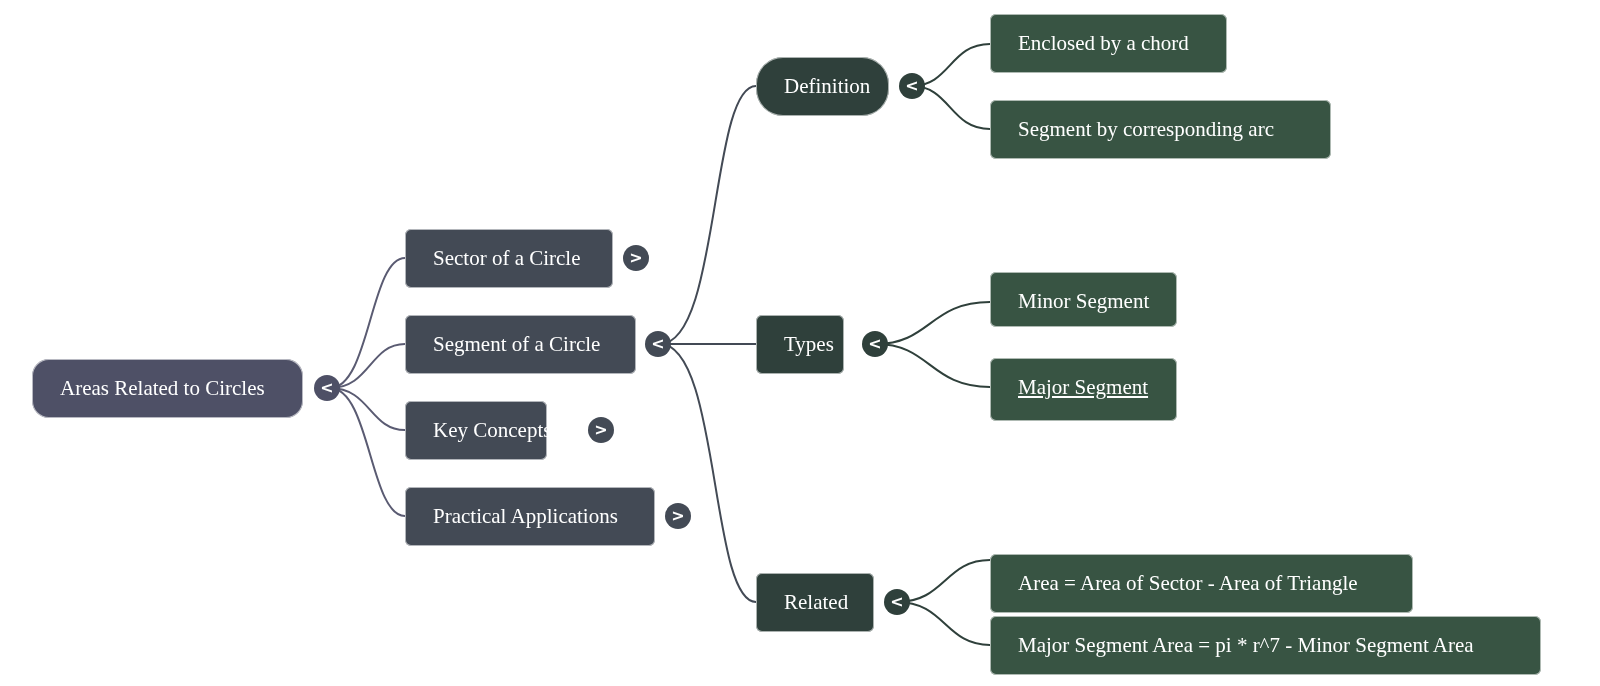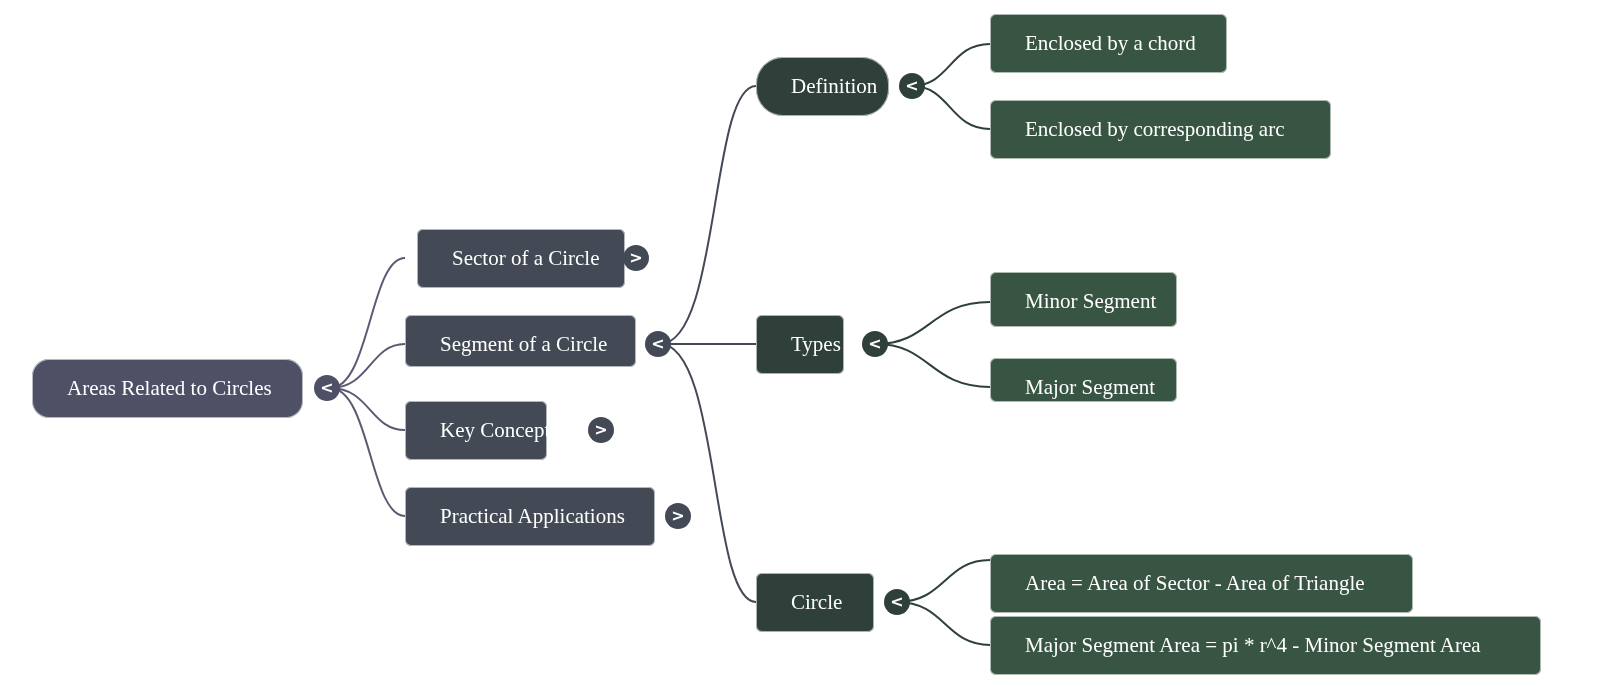--- a/index.html
+++ b/index.html
@@ -1,20 +1,20 @@
 <!DOCTYPE html>
 <html><head>
 <meta charset="utf-8">
 <style>
   html, body { margin: 0; padding: 0; background: #ffffff; }
   body { width: 1600px; height: 686px; position: relative; overflow: hidden;
          font-family: "Liberation Serif", "DejaVu Serif", serif; }
   #edges { position: absolute; left: 0; top: 0; width: 1600px; height: 686px; }
   .node { position: absolute; box-sizing: border-box; border-radius: 6px;
-          color: #ffffff; font-size: 21px; line-height: 58px; padding-left: 35px;
+          color: #ffffff; font-size: 21px; line-height: 58px; padding-left: 28px;
           white-space: nowrap; box-shadow: 0 0 0 1px rgba(255,255,255,0.6) inset; cursor: pointer; }
   .root { background: #4e5066; }
   .l1 { background: #434a55; }
   .l2 { background: #2f403b; }
   .l3 { background: #385443; }
   .toggle { position: absolute; width: 26px; height: 26px; border-radius: 50%;
             color: #fff; font-family: "DejaVu Sans", sans-serif; font-size: 16px; font-weight: bold;
             line-height: 26px; text-align: center; cursor: pointer; }
   .t-root { background: #4e5066; }
   .t-l1 { background: #434a55; }
@@ -35,39 +35,39 @@
   <path d="M912,86 C950,86 950,129 990,129" fill="none" stroke="#2f403b" stroke-width="2"></path>
   <path d="M876,344 C930,344 930,302 990,302" fill="none" stroke="#2f403b" stroke-width="2"></path>
   <path d="M876,344 C930,344 930,387 990,387" fill="none" stroke="#2f403b" stroke-width="2"></path>
   <path d="M897,602 C945,602 945,560 990,560" fill="none" stroke="#2f403b" stroke-width="2"></path>
   <path d="M897,602 C945,602 945,645 990,645" fill="none" stroke="#2f403b" stroke-width="2"></path>
 </svg>
 
 <div class="node root" style="left:32px;top:359px;width:271px;height:59px;border-radius:17px;">Areas Related to Circles</div>
 <div class="toggle t-root" style="left:314px;top:375px;">&lt;</div>
 
-<div class="node l1" style="left:405px;top:229px;width:208px;height:59px;margin-left:12px;">Sector of a Circle</div>
+<div class="node l1" style="left:405px;top:229px;width:208px;height:59px;">Sector of a Circle</div>
 <div class="toggle t-l1" style="left:623px;top:245px;">&gt;</div>
 
-<div class="node l1" style="left:405px;top:315px;width:231px;height:52px;">Segment of a Circle</div>
+<div class="node l1" style="left:405px;top:315px;width:231px;height:59px;">Segment of a Circle</div>
 <div class="toggle t-l1" style="left:645px;top:331px;">&lt;</div>
 
 <div class="node l1" style="left:405px;top:401px;width:142px;height:59px;">Key Concepts</div>
 <div class="toggle t-l1" style="left:588px;top:417px;">&gt;</div>
 
 <div class="node l1" style="left:405px;top:487px;width:250px;height:59px;">Practical Applications</div>
 <div class="toggle t-l1" style="left:665px;top:503px;">&gt;</div>
 
 <div class="node l2" style="left:756px;top:57px;width:133px;height:59px;border-radius:27px;">Definition</div>
 <div class="toggle t-l2" style="left:899px;top:73px;">&lt;</div>
 
 <div class="node l2" style="left:756px;top:315px;width:88px;height:59px;">Types</div>
 <div class="toggle t-l2" style="left:862px;top:331px;">&lt;</div>
 
-<div class="node l2" style="left:756px;top:573px;width:118px;height:59px;">Circle</div>
+<div class="node l2" style="left:756px;top:573px;width:118px;height:59px;">Related</div>
 <div class="toggle t-l2" style="left:884px;top:589px;">&lt;</div>
 
 <div class="node l3" style="left:990px;top:14px;width:237px;height:59px;">Enclosed by a chord</div>
-<div class="node l3" style="left:990px;top:100px;width:341px;height:59px;">Enclosed by corresponding arc</div>
+<div class="node l3" style="left:990px;top:100px;width:341px;height:59px;">Segment by corresponding arc</div>
 <div class="node l3" style="left:990px;top:272px;width:187px;height:55px;">Minor Segment</div>
-<div class="node l3" style="left:990px;top:358px;width:187px;height:44px;">Major Segment</div>
+<div class="node l3" style="left:990px;top:358px;width:187px;height:63px;text-decoration:underline;">Major Segment</div>
 <div class="node l3" style="left:990px;top:554px;width:423px;height:59px;">Area = Area of Sector - Area of Triangle</div>
-<div class="node l3" style="left:990px;top:616px;width:551px;height:59px;">Major Segment Area = pi * r^4 - Minor Segment Area</div>
+<div class="node l3" style="left:990px;top:616px;width:551px;height:59px;">Major Segment Area = pi * r^7 - Minor Segment Area</div>
 
 </body></html>

